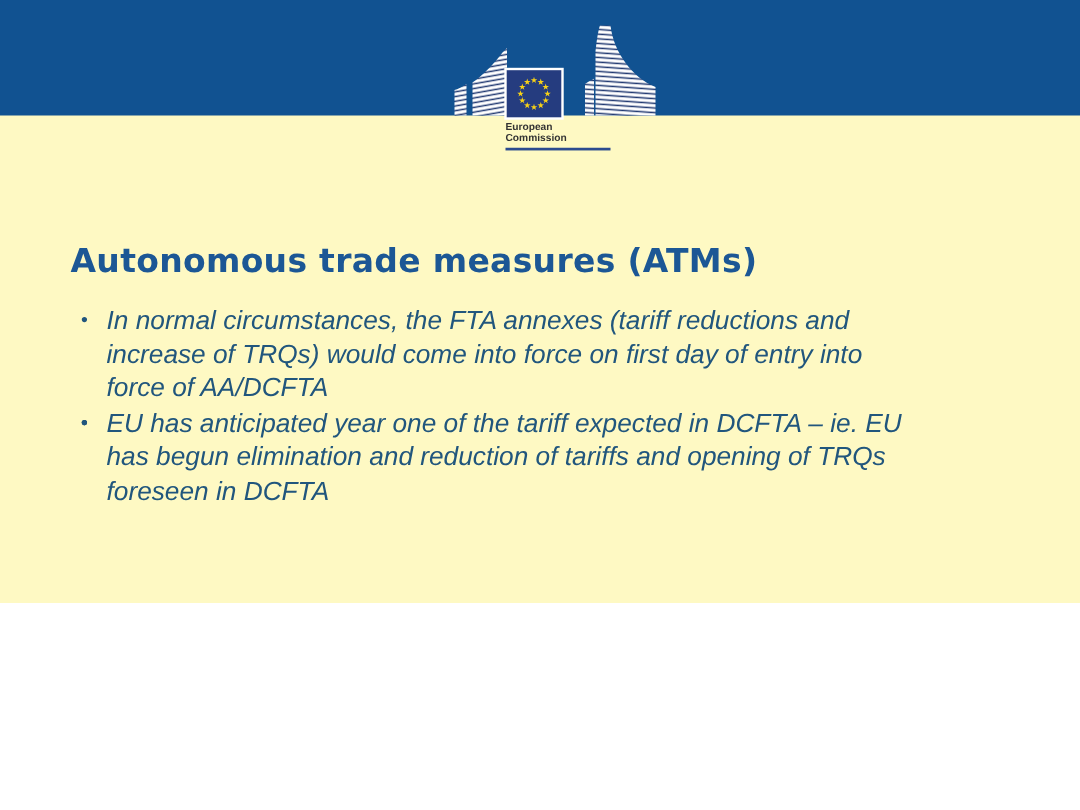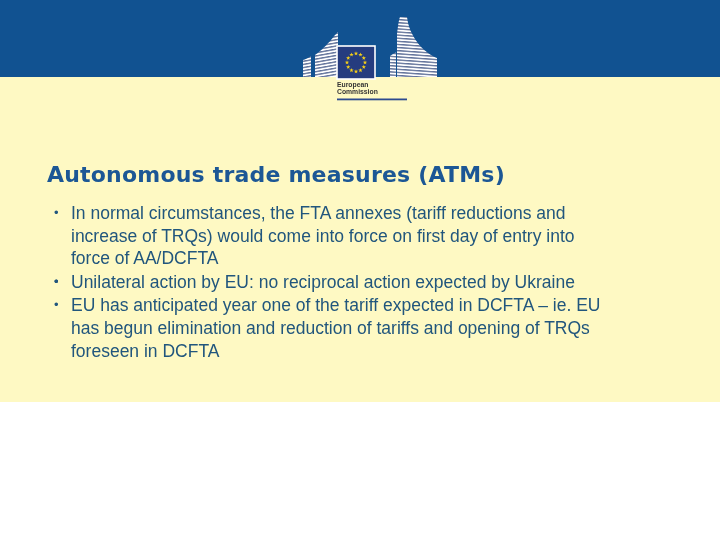--- a/index.html
+++ b/index.html
@@ -20,21 +20,21 @@
     list-style:none; margin:0; padding:0;
   }
   .bullets li {
     position:relative; padding-left:24px; margin:0 0 1px 0;
     font-size:17.5px; line-height:22.6px; color:#21567d;
   }
   .bullets .marker {
     position:absolute; left:7px; top:0;
     font-size:13px; line-height:22.6px; color:#21567d;
   }
-  .bullets .btext { white-space:pre-line; }
+  .bullets .btext { white-space:pre-line;font-style:italic; }
 
   .footer-rect { position:absolute; left:336px; top:523px; width:47px; height:17px; background:#1f3279; }
 </style>
 </head>
 <body>
 
 <div class="slide">
 
   <div class="band"></div>
 
@@ -91,21 +91,20 @@
       <span class="marker">•</span>
       <span class="btext">In normal circumstances, the FTA annexes (tariff reductions and
 increase of TRQs) would come into force on first day of entry into
 force of AA/DCFTA</span>
     </li>
     <li>
       <span class="marker">•</span>
     </li>
     <li>
       <span class="marker">•</span>
-      <span class="btext">Unilateral action by EU: no reciprocal action expected by Ukraine</span>
     </li>
     <li>
       <span class="marker">•</span>
       <span class="btext">EU has anticipated year one of the tariff expected in DCFTA – ie. EU
 has begun elimination and reduction of tariffs and opening of TRQs
 foreseen in DCFTA</span>
     </li>
   </ul>
 
   <div class="footer-rect"></div>

